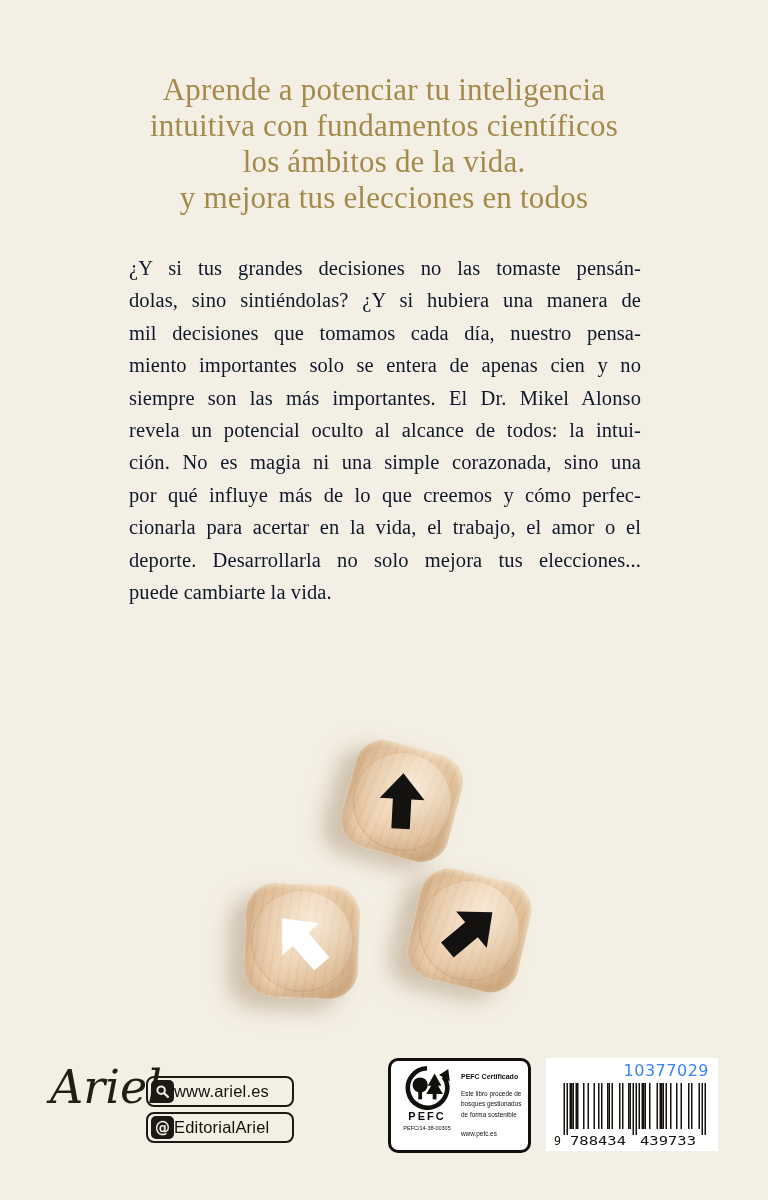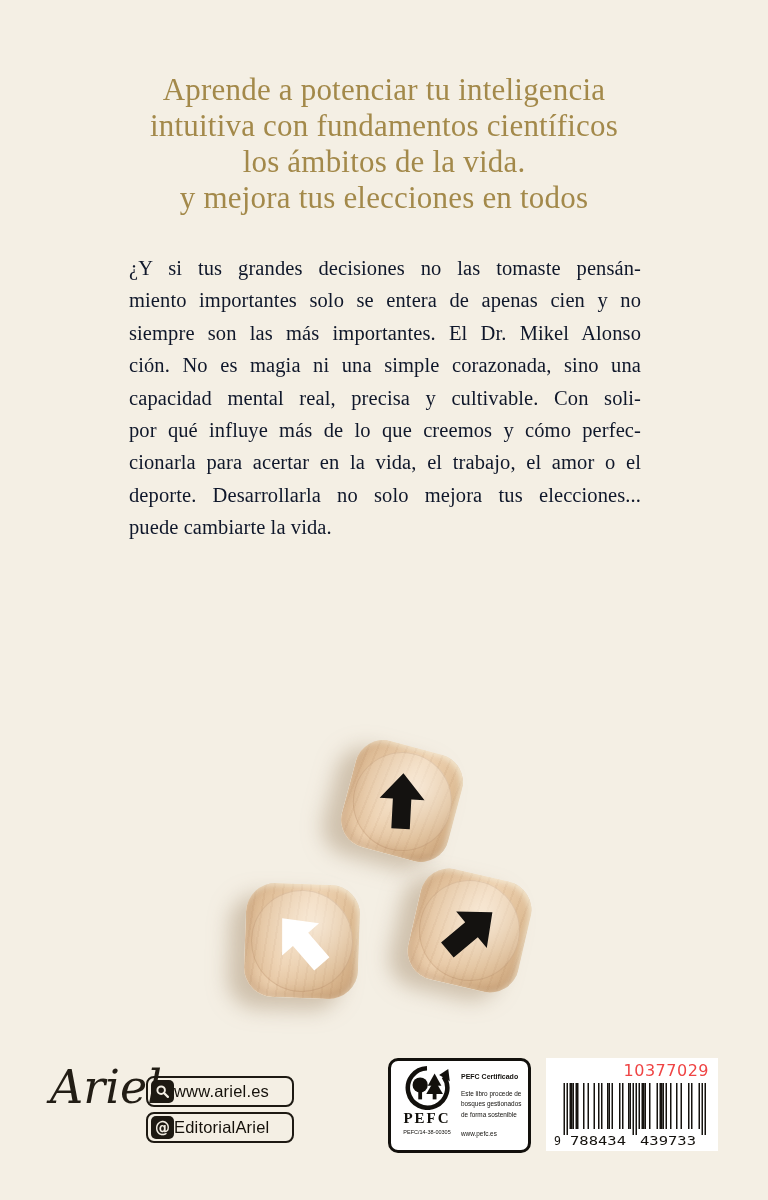--- a/index.html
+++ b/index.html
@@ -48,50 +48,52 @@
   .iconbox{width:23px;height:23px;border-radius:5px;background:#1d1912;color:#f4efe4;
            display:flex;align-items:center;justify-content:center;flex:0 0 auto;
            font-family:"DejaVu Sans",sans-serif;font-size:15px;font-weight:bold;}
   .pill .label{font-family:"Liberation Sans",sans-serif;font-size:16.5px;color:#15110b;
                letter-spacing:.2px;white-space:nowrap;}
 
   .pefc{position:absolute;left:388px;top:1058px;width:143px;height:95px;box-sizing:border-box;
         background:#ffffff;border:3px solid #12100c;border-radius:10px;display:flex;
         padding:5px 5px 4px 7px;font-family:"Liberation Sans",sans-serif;color:#12100c;}
   .pefc-left{width:58px;display:flex;flex-direction:column;align-items:center;}
-  .pefc-word{font-weight:bold;font-size:15px;letter-spacing:2px;line-height:1;margin-top:1px;font-family:Liberation Serif, serif;}
+  .pefc-word{font-weight:bold;font-size:11px;letter-spacing:2px;line-height:1;margin-top:1px;}
   .pefc-code{font-size:5.5px;margin-top:3px;white-space:nowrap;}
   .pefc-right{flex:1;margin-left:5px;display:flex;flex-direction:column;}
   .pefc-title{font-weight:bold;font-size:7px;margin-top:7px;}
   .pefc-body{font-size:6.4px;line-height:1.6;margin-top:9px;width:62px;}
   .pefc-url{font-size:6.4px;margin-top:10px;}
 
   .barcode-box{position:absolute;left:546px;top:1058px;width:172px;height:93px;background:#ffffff;}
   .sku{position:absolute;right:9px;top:3px;font-family:"DejaVu Sans",sans-serif;
-       font-size:16px;color:#ef4444;letter-spacing:.5px;}
+       font-size:16px;color:#3b82f6;letter-spacing:.5px;}
   .barcode-box svg{position:absolute;left:8px;top:25px;width:156px;height:64px;}
 </style>
 </head>
 <body>
 
 <div class="cover" style="background: rgb(244, 239, 228);">
 
   <div class="headline" id="headline" style="color: rgb(163, 137, 74);">
       <div class="headline-line">Aprende a potenciar tu inteligencia</div>
       <div class="headline-line">intuitiva con fundamentos científicos</div>
       <div class="headline-line">los ámbitos de la vida.</div>
       <div class="headline-line">y mejora tus elecciones en todos</div>
     </div>
 
   <div class="body-text" id="body-text" style="color: #0f172a;">
       <div class="body-line">¿Y si tus grandes decisiones no las tomaste pensán-</div>
+      <div class="body-line">dolas, sino sintiéndolas? ¿Y si hubiera una manera de</div>
+      <div class="body-line">mil decisiones que tomamos cada día, nuestro pensa-</div>
       <div class="body-line">miento importantes solo se entera de apenas cien y no</div>
       <div class="body-line">siempre son las más importantes. El Dr. Mikel Alonso</div>
+      <div class="body-line">revela un potencial oculto al alcance de todos: la intui-</div>
       <div class="body-line">ción. No es magia ni una simple corazonada, sino una</div>
-      <div class="body-line">capacidad mental real, precisa y cultivable. Con soli-</div>
       <div class="body-line">por qué influye más de lo que creemos y cómo perfec-</div>
       <div class="body-line">cionarla para acertar en la vida, el trabajo, el amor o el</div>
       <div class="body-line">deporte. Desarrollarla no solo mejora tus elecciones...</div>
       <div class="body-line last">puede cambiarte la vida.</div>
     </div>
 
   <div class="dice-photo">
     <div class="die die-top">
       <svg viewBox="0 0 100 100">
         <polygon class="arrow" points="50,8 84,47 64,47 64,92 36,92 36,47 16,47" fill="#141210"></polygon>

